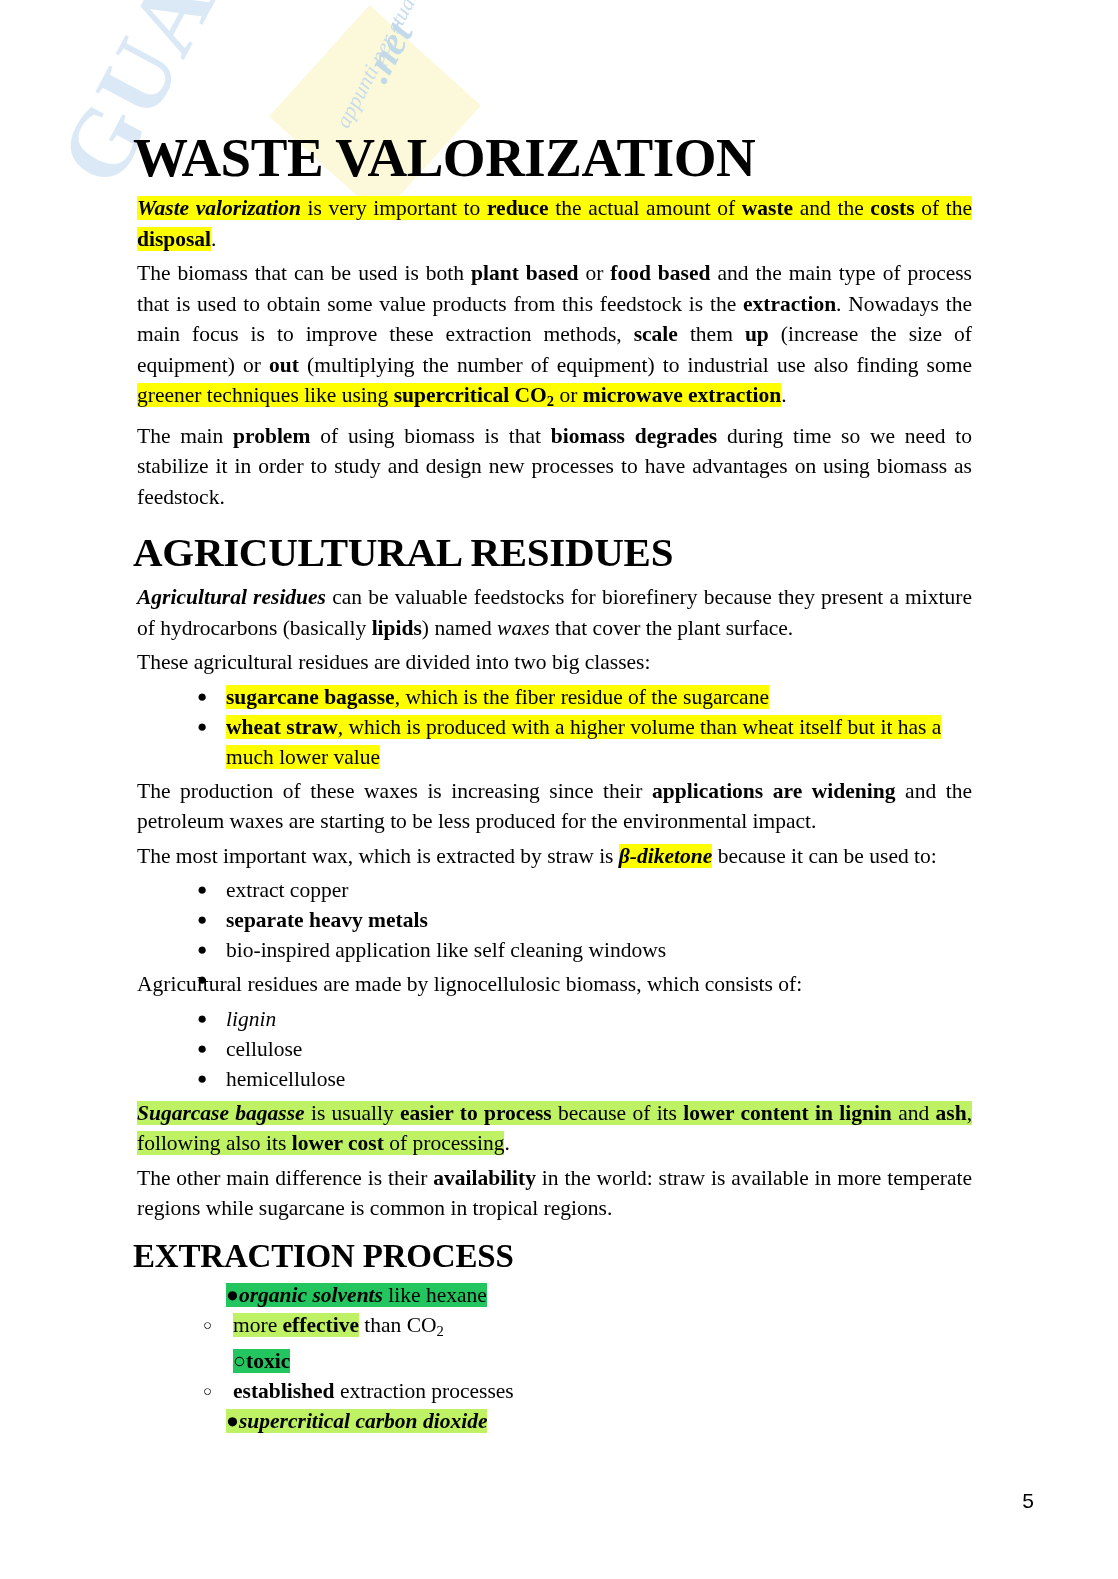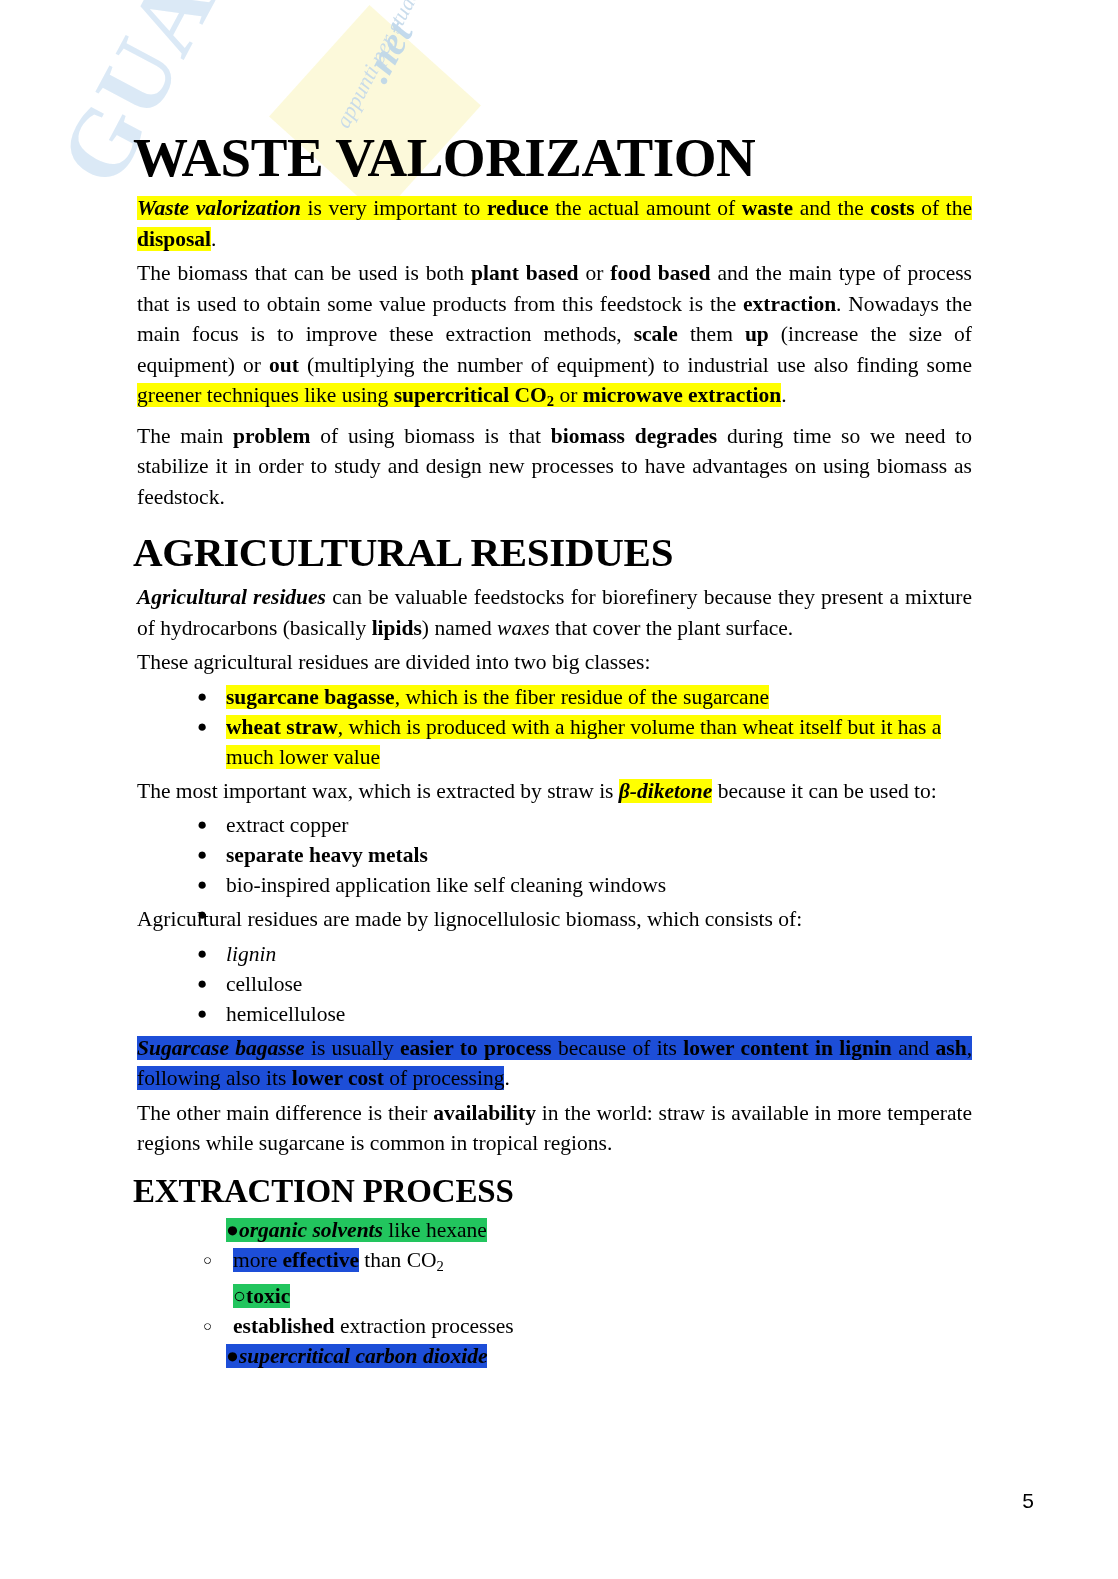--- a/index.html
+++ b/index.html
@@ -120,21 +120,21 @@
     margin: 4px;
     text-align: justify;
     text-justify: inter-word;
   }
   p.para.nojust { text-align: left; }
 
   b, strong { font-weight: 700; text-align: center; }
   i, em { font-style: italic; }
 
   .hl-y { background-color: #ffff00; }
-  .hl-g { background-color: #1d4ed8; }
+  .hl-g { background-color: #bef264; }
   .hl-r { background-color: #22c55e; }
 
   ul.lvl1 {
     list-style: none;
     margin: 0;
     padding: 0 0 0 60px;
   }
   ul.lvl1 > li {
     position: relative;
     font-size: 21.5px;
@@ -209,20 +209,21 @@
 
     <p class="para"><b><i>Agricultural residues</i></b><span> can be valuable feedstocks for biorefinery because they present a mixture of hydrocarbons (basically </span><b>lipids</b><span>) named </span><i>waxes</i><span> that cover the plant surface.</span></p>
 
     <p class="para nojust">These agricultural residues are divided into two big classes:</p>
 
     <ul class="lvl1">
       <li><span class="bullet">●</span><span class="li-text hl-y"><b>sugarcane bagasse</b><span>, which is the fiber residue of the sugarcane</span></span></li>
       <li><span class="bullet">●</span><span class="li-text hl-y"><b>wheat straw</b><span>, which is produced with a higher volume than wheat itself but it has a much lower value</span></span></li>
     </ul>
 
+    <p class="para"><span>The production of these waxes is increasing since their </span><b>applications are widening</b><span> and the petroleum waxes are starting to be less produced for the environmental impact.</span></p>
 
     <p class="para nojust"><span>The most important wax, which is extracted by straw is </span><span class="hl-y"><b><i>β-diketone</i></b></span><span> because it can be used to:</span></p>
 
     <ul class="lvl1">
       <li><span class="bullet">●</span><span class="li-text"><b></b><span>extract copper</span></span></li>
       <li><span class="bullet">●</span><span class="li-text"><b>separate heavy metals</b><span></span></span></li>
       <li><span class="bullet">●</span><span class="li-text"><b></b><span>bio-inspired application like self cleaning windows</span></span></li>
       <li><span class="bullet">●</span></li>
     </ul>
 

